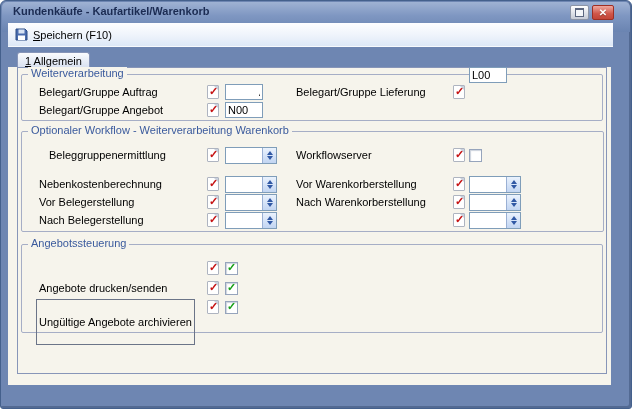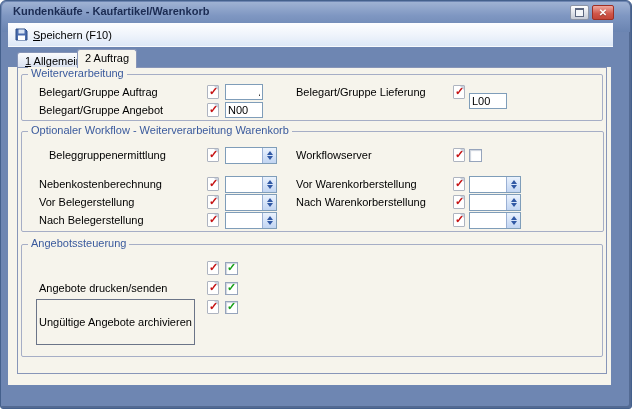--- a/index.html
+++ b/index.html
@@ -91,31 +91,30 @@
         <rect x="3.5" y="1.5" width="6" height="4" fill="#d9e4f4"></rect>
         <rect x="3" y="7.5" width="7" height="4.5" fill="#ffffff"></rect>
       </svg>
       <span class="txt"><span class="u">S</span><span>peichern (F10)</span></span>
     </div>
   </div>
 
   <div class="client"></div>
   <div class="tabpage"></div>
   <div class="tab inactive"><span class="u">1</span><span> Allgemein</span></div>
-  <div class="tab active"><span>2 Auftrag</span></div>
 
   <div class="gb" style="left:20px;top:73px;width:582px;height:47px">
     <span class="gb-title">Weiterverarbeitung</span>
   </div>
   <span class="lbl" style="left:38px;top:85px">Belegart/Gruppe Auftrag</span>
   <span class="vicon" style="left:206px;top:84px"></span>
   <input class="ti" style="left: 224px; top: 83px; padding-left: 33px;" value="A00">
   <span class="lbl" style="left:295px;top:85px">Belegart/Gruppe Lieferung</span>
   <span class="vicon" style="left:452px;top:84px"></span>
-  <input class="ti" style="left: 468px; top: 92px;" value="L00">
+  <input class="ti" style="left: 468px; top: 66px;" value="L00">
   <span class="lbl" style="left:38px;top:103px">Belegart/Gruppe Angebot</span>
   <span class="vicon" style="left:206px;top:102px"></span>
   <input class="ti" style="left: 224px; top: 101px;" value="N00">
 
   <div class="gb" style="left:20px;top:130px;width:583px;height:101px">
     <span class="gb-title">Optionaler Workflow  - Weiterverarbeitung Warenkorb</span>
   </div>
   <span class="lbl" style="left:48px;top:148px">Beleggruppenermittlung</span>
   <span class="vicon" style="left:206px;top:147px"></span>
   <span class="combo" style="left:224px;top:146px">
@@ -178,21 +177,21 @@
   </span>
   <span class="vicon" style="left:452px;top:212px"></span>
   <span class="combo" style="left:468px;top:211px">
     <input class="combo-in" value="" style="">
     <span class="spin">
         <i class="tup"></i>
         <i class="tdn"></i>
       </span>
   </span>
 
-  <div class="gb" style="left:20px;top:243px;width:582px;height:113px">
+  <div class="gb" style="left:20px;top:243px;width:582px;height:89px">
     <span class="gb-title">Angebotssteuerung</span>
   </div>
   <span class="vicon" style="left:206px;top:260px"></span>
   <span class="cb checked" style="left:224px;top:261px"></span>
 
   <span class="lbl" style="left:38px;top:281px">Angebote drucken/senden</span>
   <span class="vicon" style="left:206px;top:280px"></span>
   <span class="cb checked" style="left:224px;top:281px"></span>
 
   <span class="lbl focusbox" style="left:38px;top:298px">Ungültige Angebote archivieren</span>

